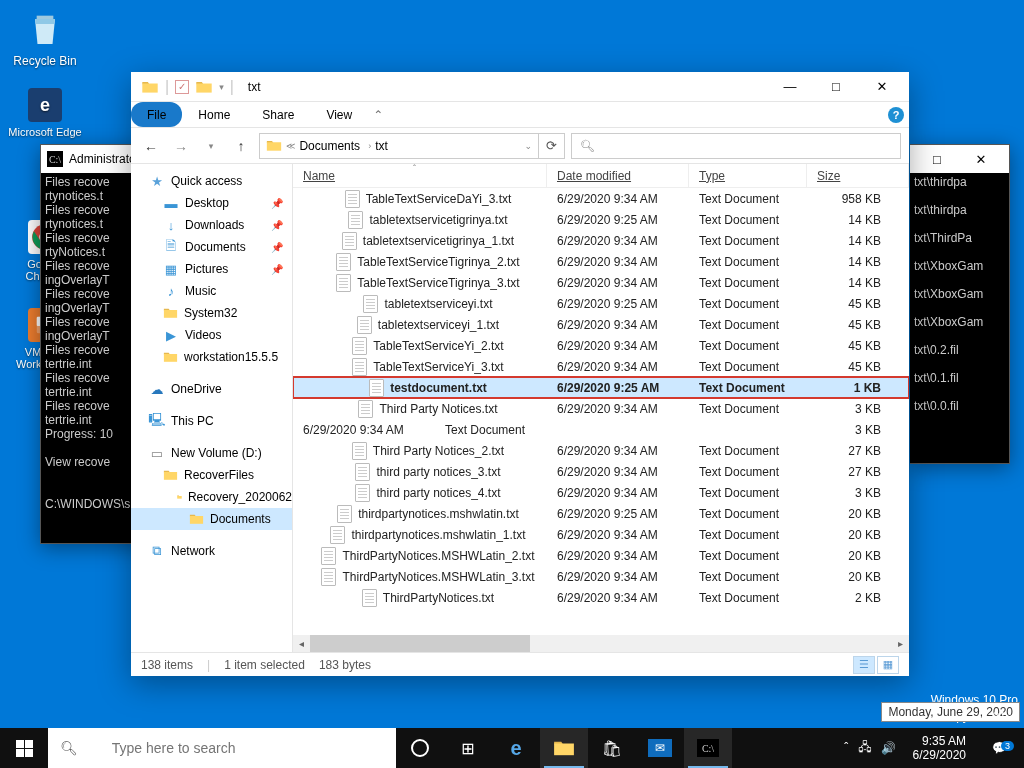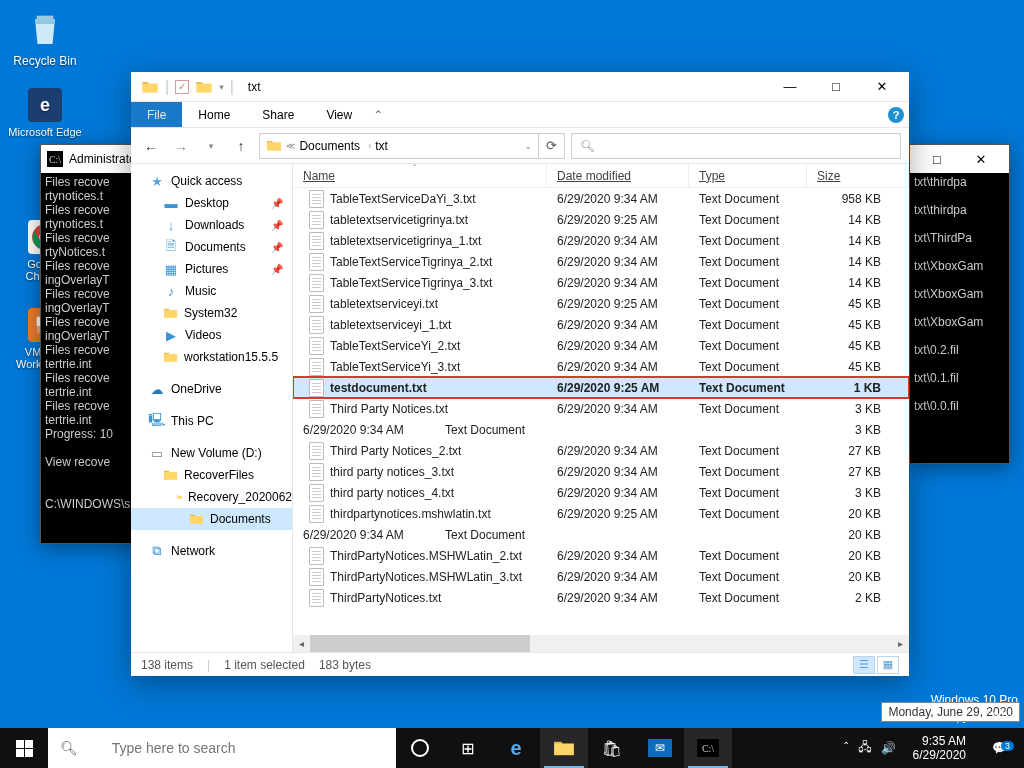--- a/index.html
+++ b/index.html
@@ -30,21 +30,21 @@
 .fe { position: absolute; left: 131px; top: 72px; width: 778px; height: 604px; background: #fff; box-shadow: 0 8px 30px rgba(0,0,0,.35); display: flex; flex-direction: column; }
 .fe-titlebar { height: 30px; background: #fff; display: flex; align-items: center; padding: 0 4px; border-bottom: 1px solid #e5e5e5; }
 .fe-titlebar .qa { display: flex; align-items: center; gap: 6px; padding: 0 6px; }
 .fe-titlebar .qa .folder-ic { width: 18px; height: 14px; }
 .fe-titlebar .title { margin-left: 8px; font-size: 12px; }
 .win-ctrl { margin-left: auto; display: flex; }
 .win-ctrl div { width: 46px; height: 30px; display: flex; align-items: center; justify-content: center; font-size: 13px; }
 
 .fe-ribbon { height: 26px; display: flex; align-items: stretch; font-size: 12px; border-bottom: 1px solid #e5e5e5; }
 .fe-ribbon .tab { padding: 0 16px; display: flex; align-items: center; }
-.fe-ribbon .file { background: #1979ca; color: #e5e5e5; }
+.fe-ribbon .file { background: #1979ca; color: #000000; border-radius: 12px; }
 .fe-ribbon .help { margin-left: auto; width: 26px; display: flex; align-items: center; justify-content: center; }
 .fe-ribbon .caret { width: 20px; display: flex; align-items: center; justify-content: center; color: #777; }
 .help-circle { width: 16px; height: 16px; border-radius: 50%; background: #1e90d4; color: #fff; display: flex; align-items: center; justify-content: center; font-size: 11px; font-weight: bold; }
 
 .fe-addr { height: 36px; display: flex; align-items: center; padding: 4px 8px; gap: 6px; border-bottom: 1px solid #e5e5e5; }
 .nav-btn { width: 24px; height: 24px; display: flex; align-items: center; justify-content: center; color: #888; font-size: 14px; }
 .nav-btn.active { color: #333; }
 .addr-box { flex: 1; height: 26px; border: 1px solid #ccc; display: flex; align-items: center; padding: 0 6px; font-size: 12px; gap: 4px; }
 .addr-box .crumb { display: flex; align-items: center; gap: 4px; }
 .addr-box .sep { color: #888; font-size: 9px; }
@@ -75,21 +75,21 @@
 .col-name { width: 254px; }
 .col-date { width: 142px; }
 .col-type { width: 118px; }
 .col-size { flex: 1; }
 .col-size .h { width: 100%; text-align: left; }
 .sort-ind { position: absolute; left: 120px; top: -1px; color: #888; font-size: 9px; }
 
 .fl-rows { flex: 1; overflow: hidden; }
 .fl-row { height: 21px; display: flex; align-items: center; font-size: 12px; color: #222; }
 .fl-row .c { overflow: hidden; white-space: nowrap; text-overflow: ellipsis; }
-.fl-row .c-name { width: 254px; padding-left: 16px; display: flex; align-items: center; gap: 6px; }
+.fl-row .c-name { width: 254px; padding-left: 16px; display: flex; align-items: center; gap: 6px; justify-content: center; }
 .fl-row .c-date { width: 142px; padding-left: 10px; }
 .fl-row .c-type { width: 118px; padding-left: 10px; }
 .fl-row .c-size { flex: 1; text-align: right; padding-right: 28px; }
 .fl-row.sel { background: #cde8ff; }
 .fl-row.sel.hl { outline: 2px solid #d43a2f; outline-offset: -1px; font-weight: bold; }
 .file-ic { width: 15px; height: 18px; border: 1px solid #bbb; border-radius: 1px; position: relative; background: #fff; flex-shrink: 0; }
 .file-ic::before { content: ""; position: absolute; left: 2px; right: 2px; top: 3px; height: 1px; background: #ccc; box-shadow: 0 3px 0 #ccc, 0 6px 0 #ccc, 0 9px 0 #ccc; }
 
 .fl-scroll { height: 17px; background: #f0f0f0; display: flex; align-items: center; position: relative; }
 .fl-scroll .arr { width: 17px; height: 17px; display: flex; align-items: center; justify-content: center; color: #666; font-size: 10px; }
@@ -531,20 +531,24 @@
           <div class="fl-row">
             <div class="c c-name">
               <span class="file-ic"></span>
               <span>thirdpartynotices.mshwlatin.txt</span>
             </div>
             <div class="c c-date">6/29/2020 9:25 AM</div>
             <div class="c c-type">Text Document</div>
             <div class="c c-size">20 KB</div>
           </div>
           <div class="fl-row">
+            <div class="c c-name">
+              <span class="file-ic"></span>
+              <span>thirdpartynotices.mshwlatin_1.txt</span>
+            </div>
             <div class="c c-date">6/29/2020 9:34 AM</div>
             <div class="c c-type">Text Document</div>
             <div class="c c-size">20 KB</div>
           </div>
           <div class="fl-row">
             <div class="c c-name">
               <span class="file-ic"></span>
               <span>ThirdPartyNotices.MSHWLatin_2.txt</span>
             </div>
             <div class="c c-date">6/29/2020 9:34 AM</div>

